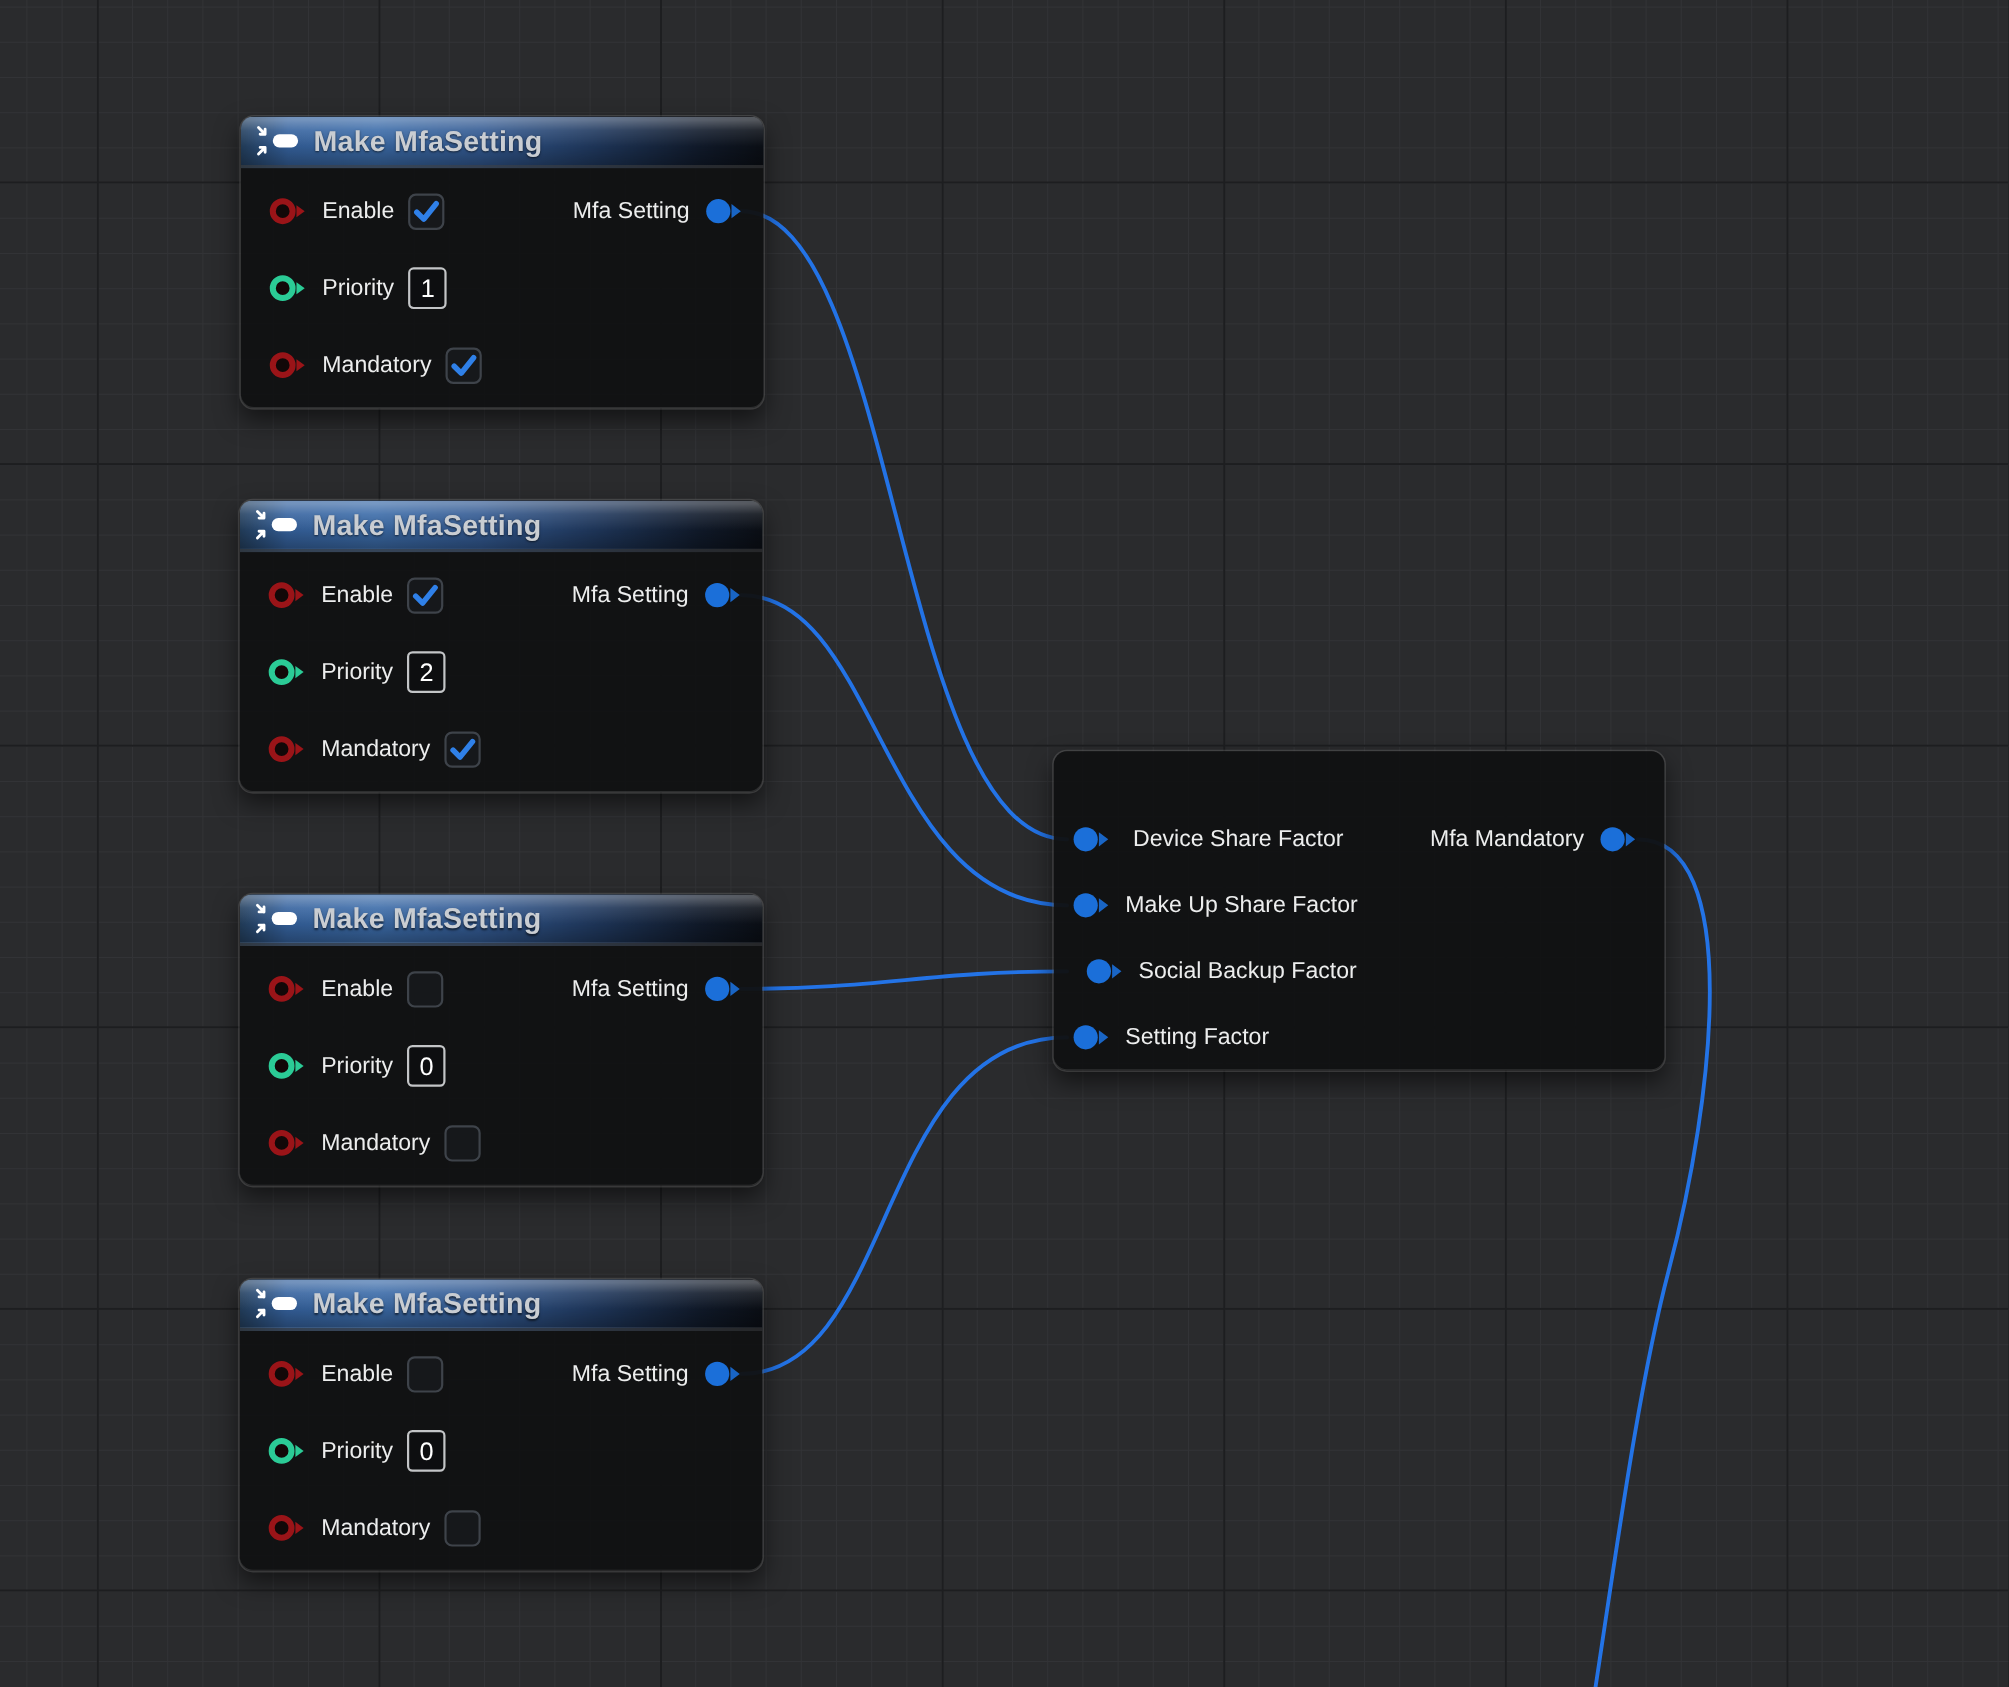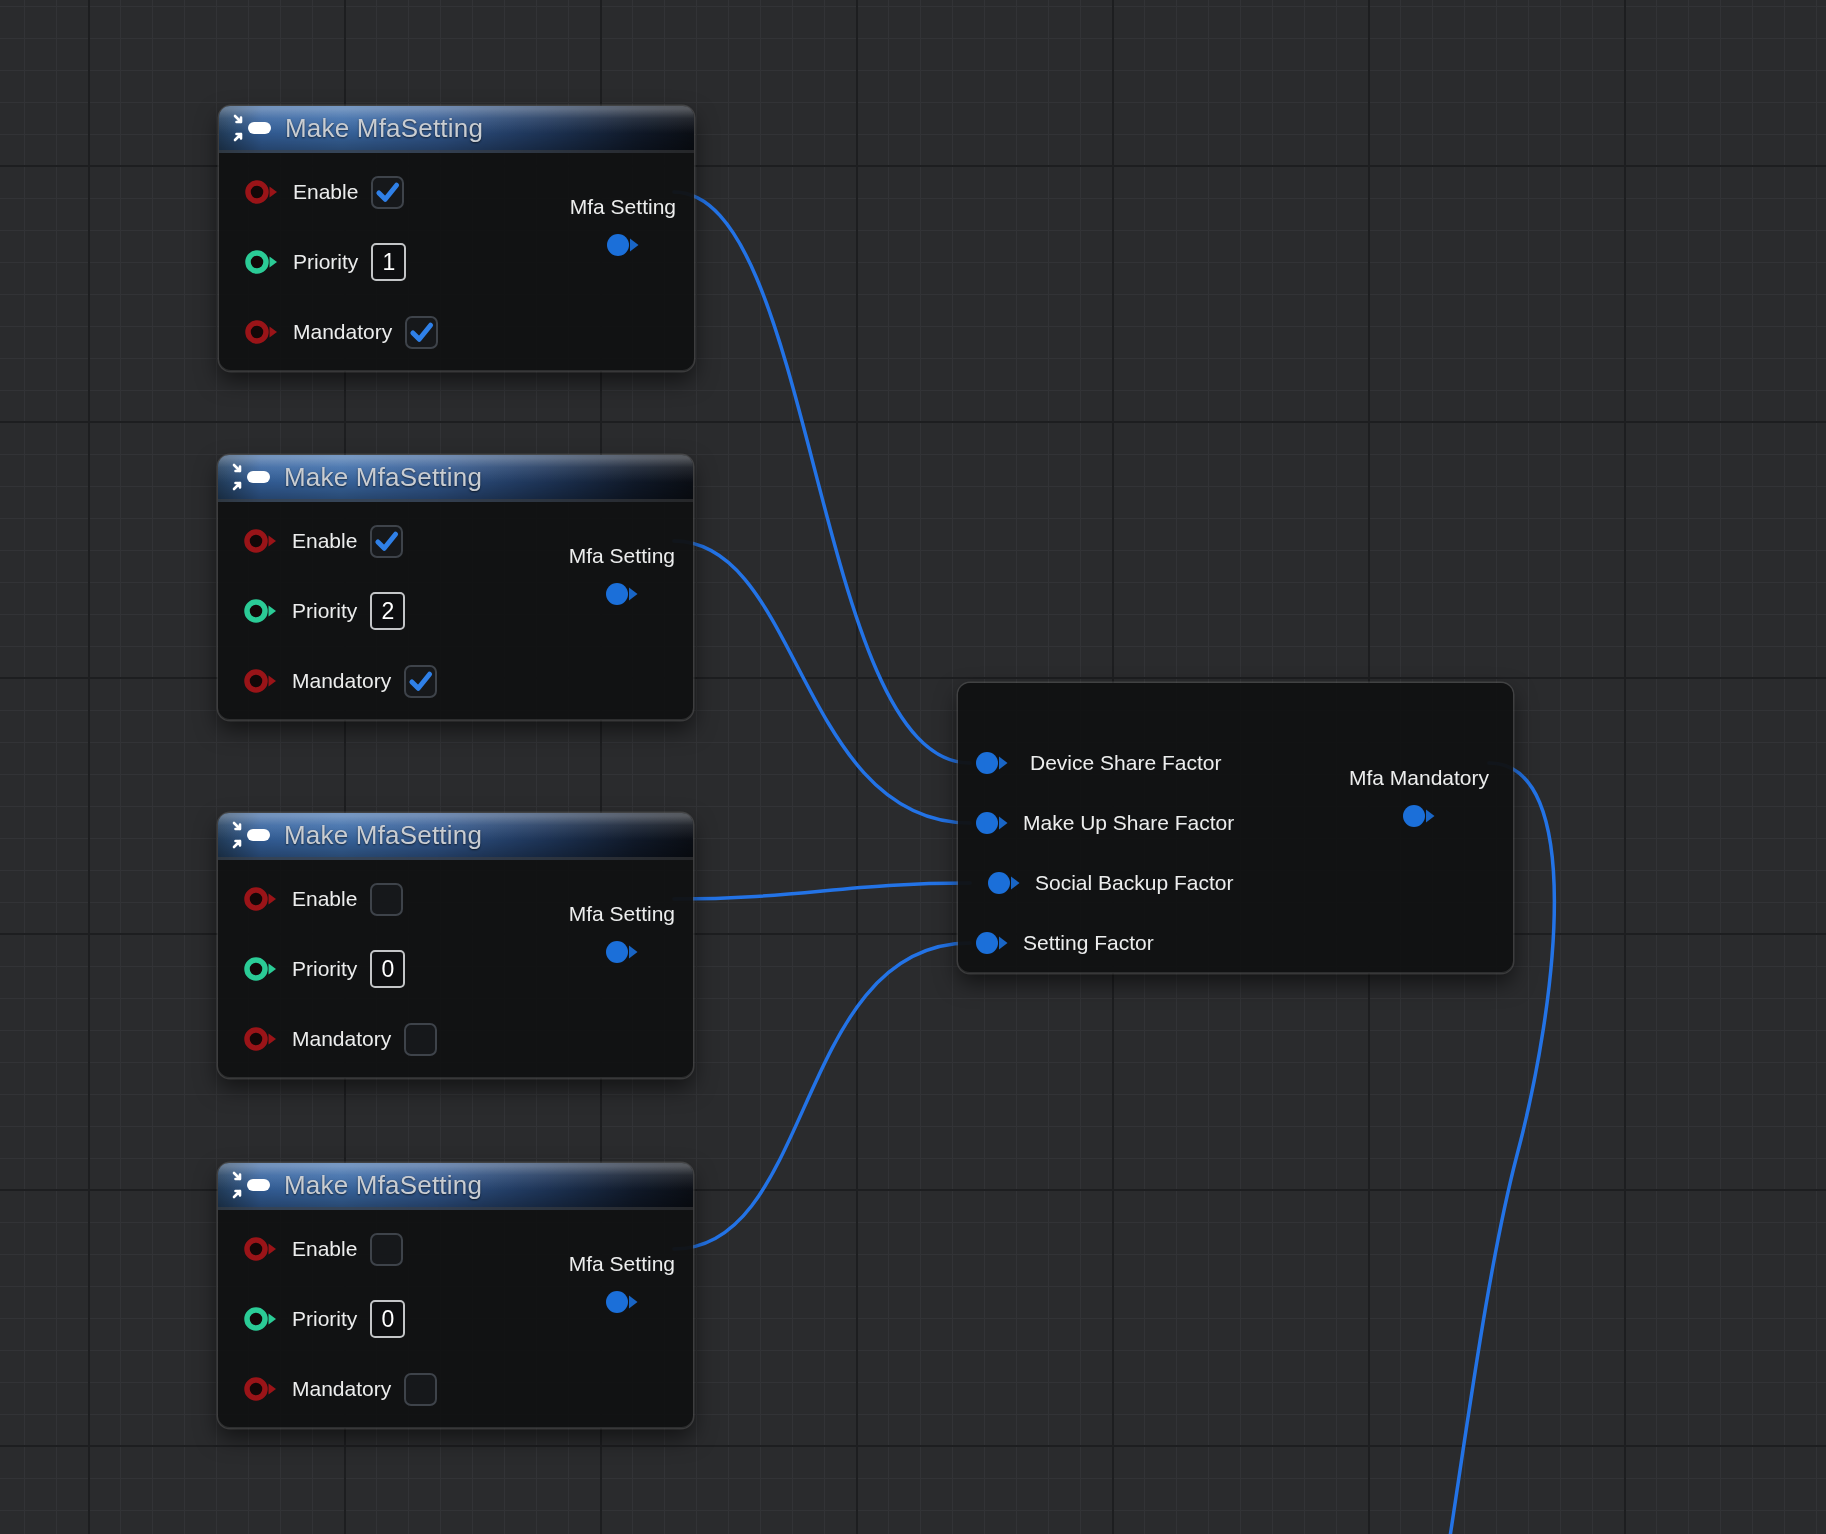--- a/index.html
+++ b/index.html
@@ -33,30 +33,30 @@
   .node-header{
     position:absolute;left:0;top:0;right:0;height:47px;
     border-radius:11px 11px 0 0;
     display:flex;align-items:center;gap:12px;padding:0 14px;
     background:
       linear-gradient(180deg, rgba(255,255,255,0.30) 0 3px, rgba(255,255,255,0.10) 28%, rgba(0,0,0,0.10) 62%, rgba(0,0,0,0.32) 100%),
       linear-gradient(90deg, #24405f 0%, #36639f 9%, #3c6ca9 26%, #335a92 46%, #20395f 68%, #111b2c 88%, #0b0f16 100%);
     border-bottom:3px solid rgba(0,0,0,0.55);
   }
   .node-title{
-    color:#c9cdd2;font-size:26px;font-weight:400;letter-spacing:0.2px;
+    color:#c9cdd2;font-size:26px;font-weight:700;letter-spacing:0.2px;
     white-space:nowrap;
     text-shadow:0 1px 2px rgba(0,0,0,0.6);
   }
   .row{
     position:absolute;display:flex;align-items:center;gap:13px;
     height:40px;transform:translateY(-50%);
   }
   .row.in{left:25px;}
-  .row.out{right:18px;flex-direction:column;margin-top:23px;}
+  .row.out{right:18px;flex-direction:row;}
   .pin-label{color:#eceded;font-size:21px;white-space:nowrap;}
 
   .pin{display:block;flex:0 0 auto;}
 
   .checkbox{
     width:33px;height:33px;border-radius:7px;
     background:#16181b;border:2px solid #3e434a;
     display:flex;align-items:center;justify-content:center;
   }
   .checkbox .check{display:none;}

